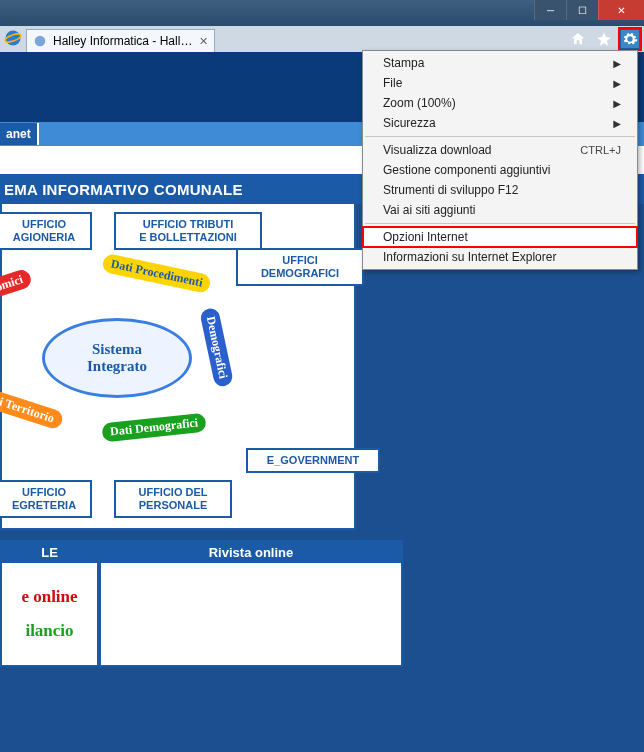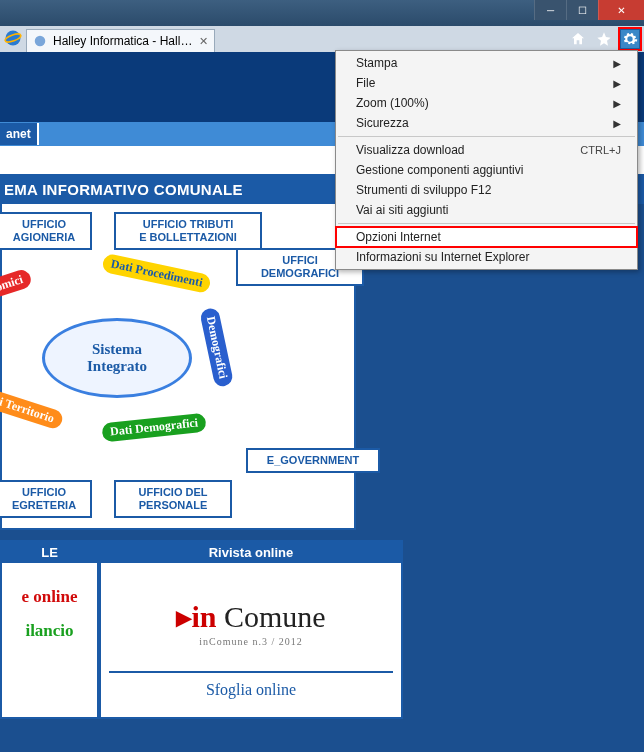--- a/index.html
+++ b/index.html
@@ -46,21 +46,21 @@
   .panel-left { width: 99px; }
   .panel .ph { background: #1b5aa6; color: #fff; text-align: center; font-weight: bold; padding: 3px 0; font-size: 13px; }
   .panel .pb { padding: 10px 8px; text-align: center; }
   .link-red { color: #d10a0a; font-family: Verdana; font-weight: bold; font-size: 17px; display: block; margin: 14px 0; }
   .link-green { color: #19a01f; font-family: Verdana; font-weight: bold; font-size: 17px; display: block; margin: 14px 0; }
   .incomune { font-family: Georgia, serif; font-size: 30px; color: #222; margin: 26px 0 2px; }
   .incomune .i-red { color: #c00; font-weight: bold; }
   .incomune-sub { font-family: Verdana; font-size: 10px; color: #777; letter-spacing: 1px; margin-bottom: 24px; }
   .sfoglia { color: #1b5aa6; font-family: Verdana; font-size: 16px; border-top: 2px solid #1b5aa6; padding: 8px 0; display: block; }
   
-  .dropdown { position: absolute; right: 6px; top: 50px; width: 303px; background: #f4f4f4; border: 1px solid #8a8a8a; box-shadow: 2px 2px 5px rgba(0,0,0,.3); z-index: 50; padding: 2px 0; }
+  .dropdown { position: absolute; right: 6px; top: 50px; width: 276px; background: #f4f4f4; border: 1px solid #8a8a8a; box-shadow: 2px 2px 5px rgba(0,0,0,.3); z-index: 50; padding: 2px 0; }
   .dropdown .mi { display: flex; justify-content: space-between; align-items: center; padding: 3px 16px 3px 20px; font-size: 12px; color: #222; }
   .dropdown .sep { height: 1px; background: #c8c8c8; margin: 3px 2px; }
   .dropdown .arrow { font-size: 10px; color: #333; }
   .dropdown .shortcut { color: #444; font-size: 11px; }
   .dropdown .highlighted { outline: 2px solid #ff0000; outline-offset: -1px; background: #fff; }
 </style>
 </head>
 <body>
 
 <div class="titlebar">
@@ -159,27 +159,20 @@
   <div class="panels">
     <div class="panel panel-left">
       <div class="ph">LE</div>
       <div class="pb">
         <span class="link-red">e online</span>
         <span class="link-green">ilancio</span>
       </div>
     </div>
     <div class="panel">
       <div class="ph">Rivista online</div>
-      <div class="pb">
-        <div class="incomune">
-          <span class="i-red">▸</span><span class="i-red">in </span><span>Comune</span>
-        </div>
-        <div class="incomune-sub">inComune n.3 / 2012</div>
-        <span class="sfoglia">Sfoglia online</span>
-      </div>
     </div>
   </div>
 </div>
 
 <div class="dropdown">
   <div class="mi">
       <span>Stampa</span>
       <span class="arrow">▶</span>
     </div>
   <div class="mi">

